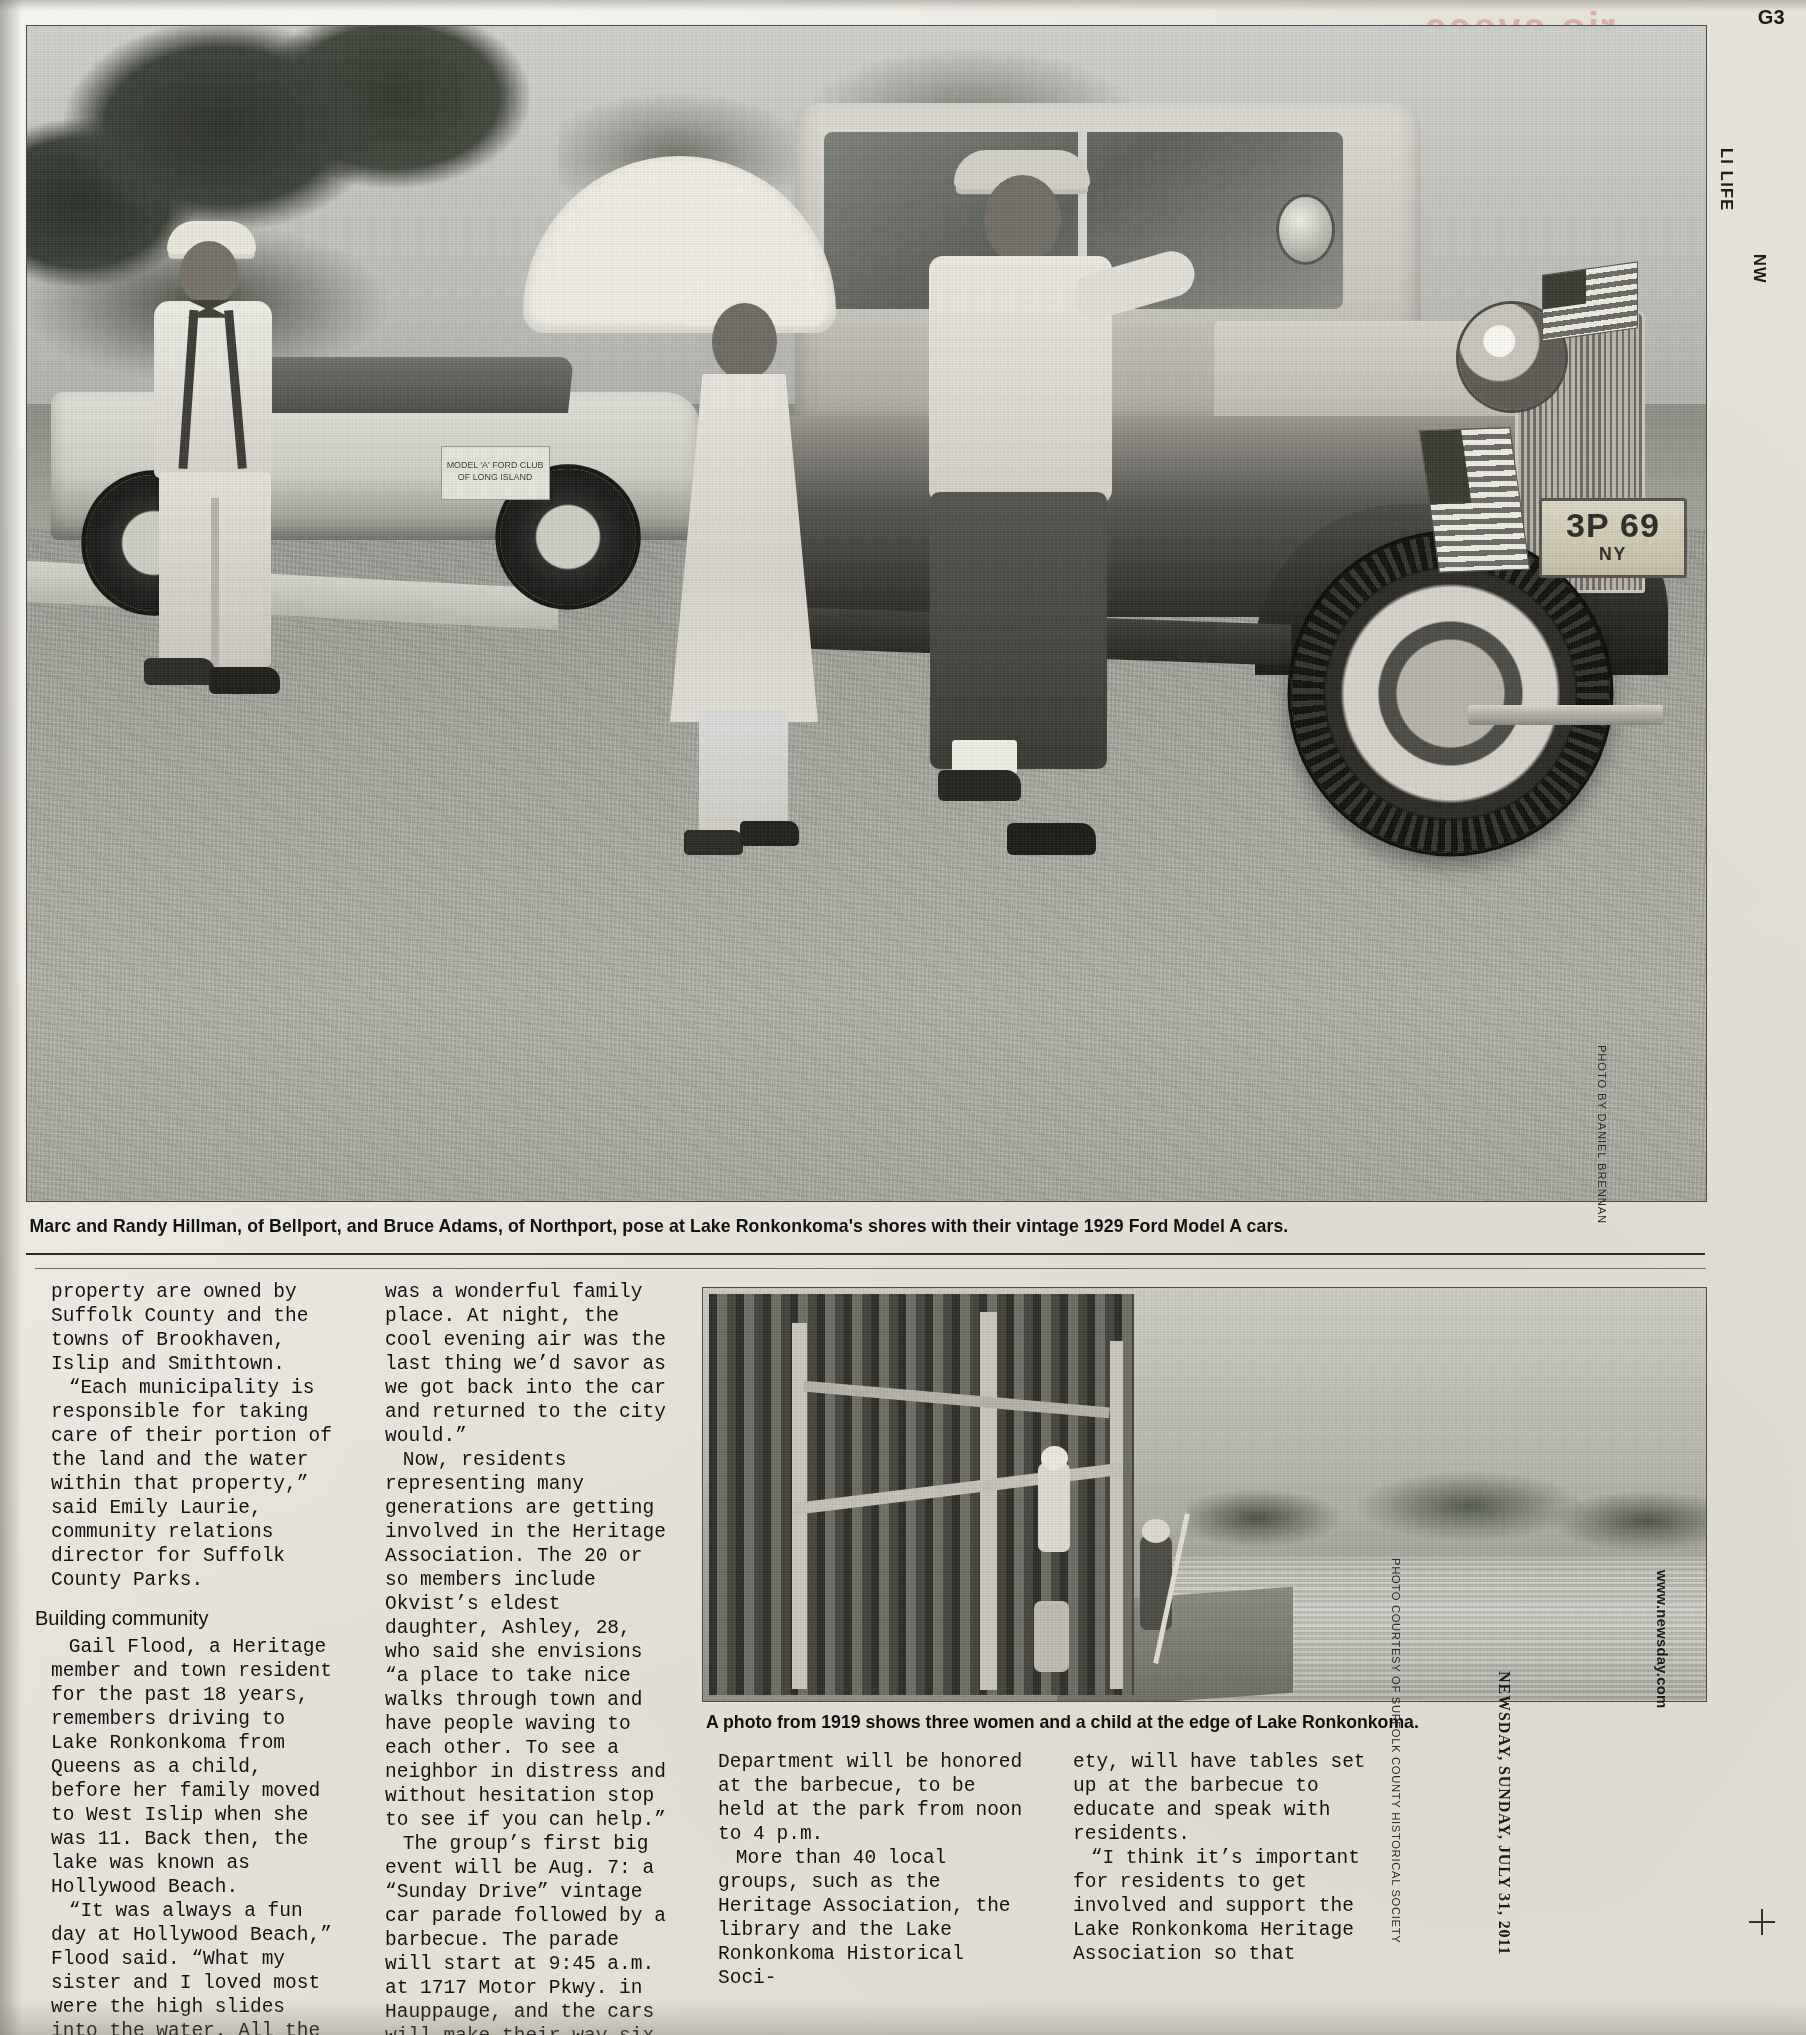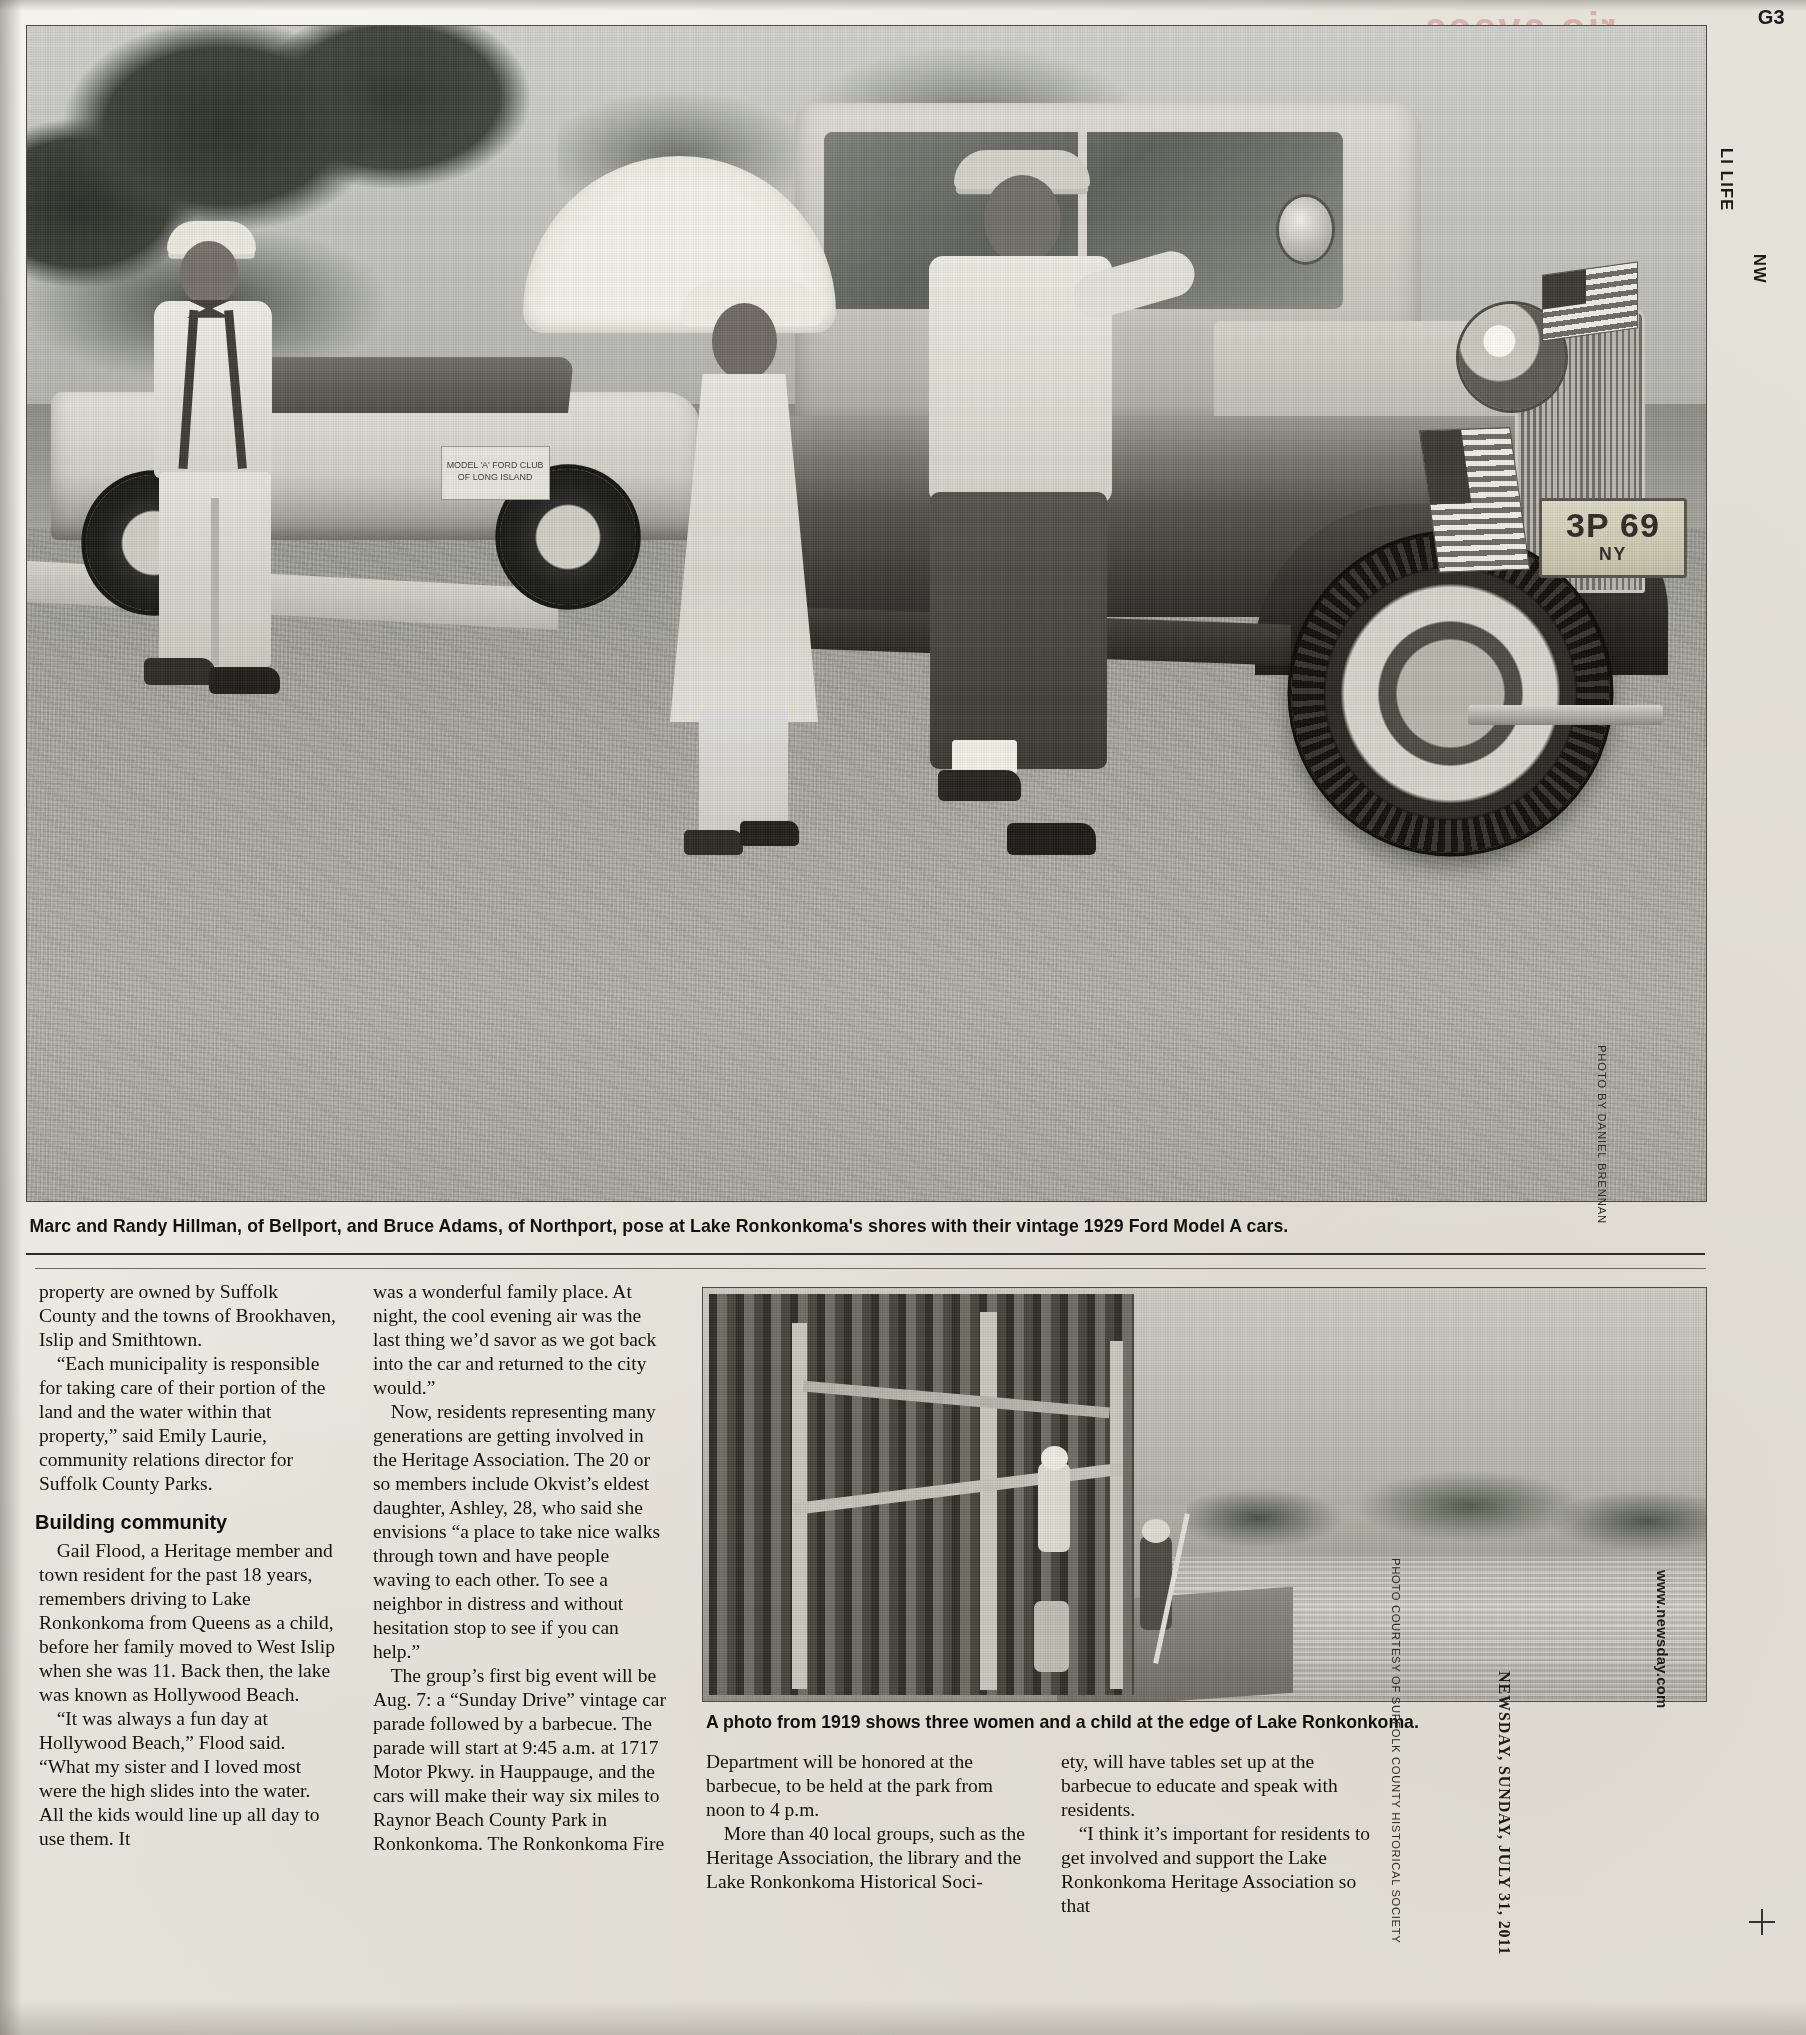--- a/index.html
+++ b/index.html
@@ -441,25 +441,25 @@
 
   
   .col {
     position: absolute;
     font-family: "Liberation Serif", serif;
     font-size: 19.5px;
     line-height: 24px;
     color: #131313;
     text-align: left;
   }
-  .col p { margin: 0 0 0 4px; text-indent: 17.7px; }
+  .col p { margin: 0 0 0 16px; text-indent: 17.7px; font-family: Liberation Mono, monospace; }
   .col p.first { text-indent: 0; }
   .subhead {
     font-family: "Liberation Sans", sans-serif;
-    font-weight: bold;
+    font-weight: normal;
     font-size: 20px;
     line-height: 26px;
     color: #0f0f0f;
     margin: 13px 0 3.5px 0;
   }
   #col1 { left: 35px;  top: 1280px; width: 301px; }
   #col2 { left: 369px; top: 1280px; width: 301px; }
   #col3 { left: 702px; top: 1750px; width: 331px; }
   #col4 { left: 1057px; top: 1750px; width: 322px; }
   #col5 { left: 1399px; top: 1750px; width: 307px; }

